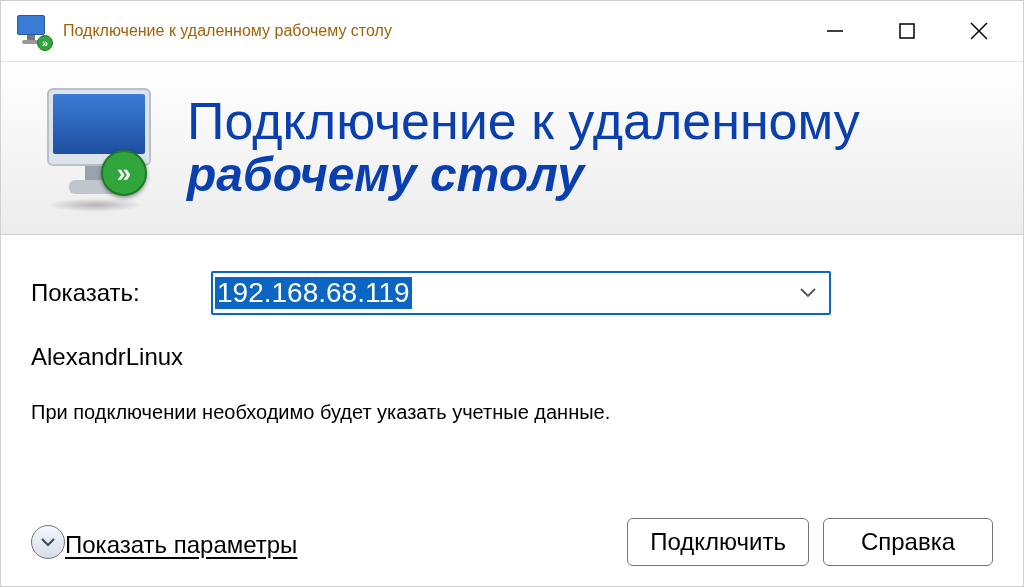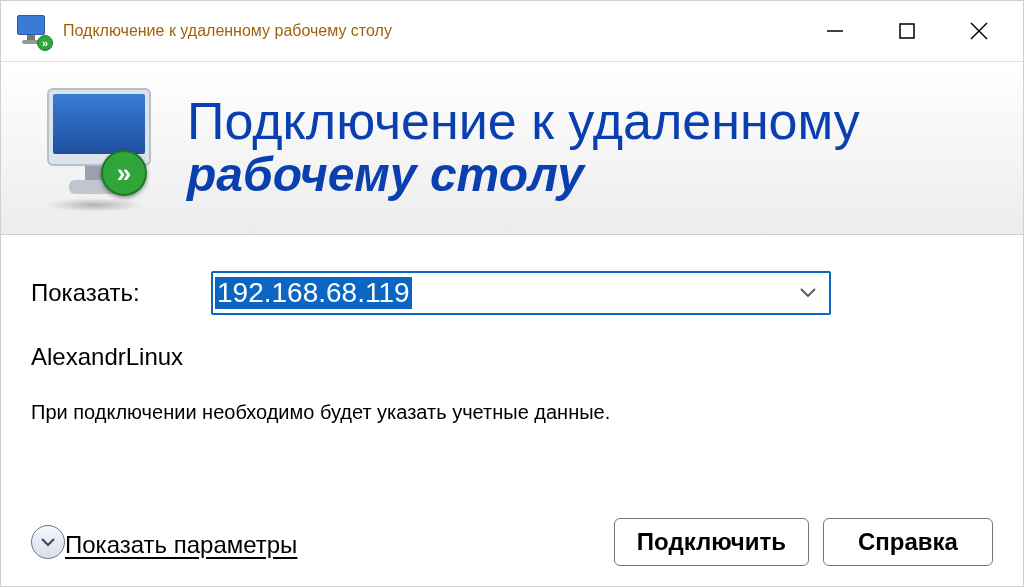--- a/index.html
+++ b/index.html
@@ -194,21 +194,20 @@
     height:48px;
     border:1px solid #777;
     border-radius:6px;
     background:#fff;
     font-size:24px;
     display:flex;
     align-items:center;
     justify-content:center;
     padding:0 22px;
     margin-left:14px;
-    font-weight:bold;
   }
 </style>
 </head>
 <body>
 
 <div class="window">
 
   <div class="titlebar">
     <div class="app-icon-small">
       <div class="monitor"></div>

